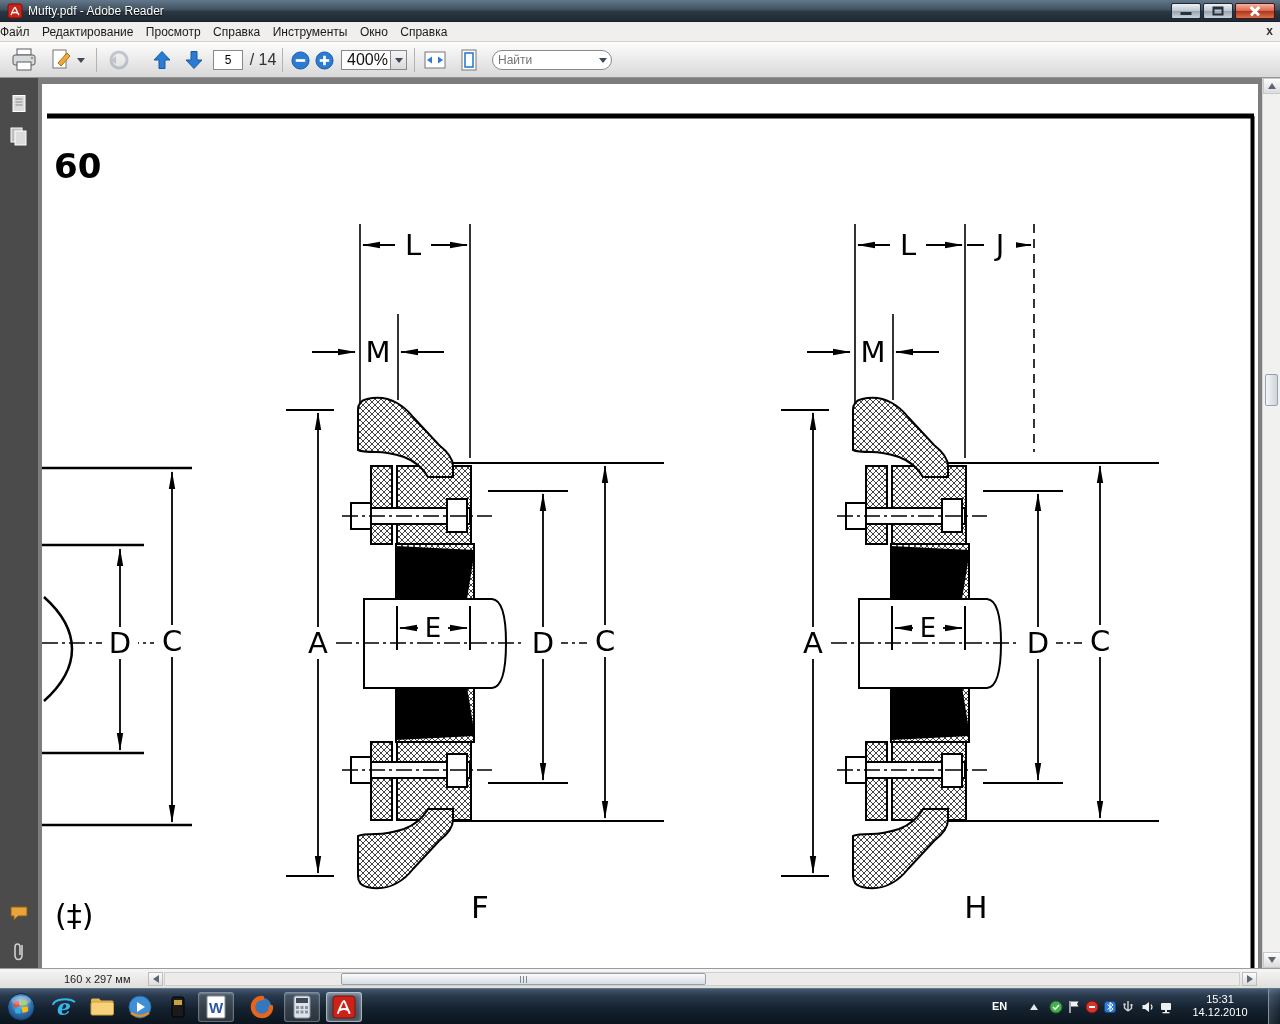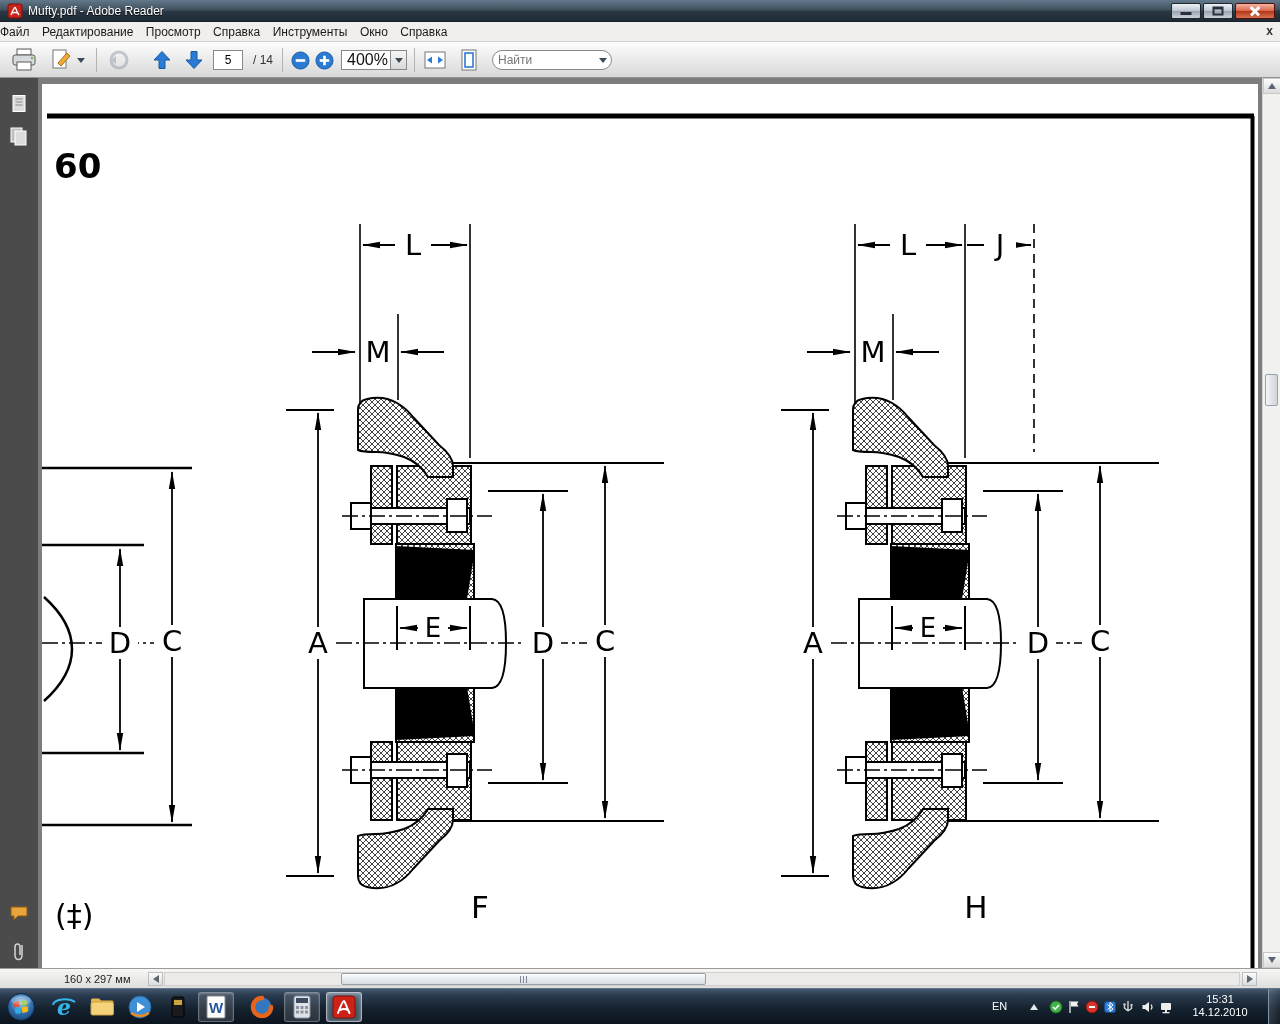--- a/index.html
+++ b/index.html
@@ -27,21 +27,21 @@
   .menubar .mitem{display:inline-block;padding:3px 8px 0 0;font-size:12px;color:#1a1a1a;height:20px}
   .doc-x{position:absolute;right:7px;top:2px;font-size:12px;font-weight:bold;color:#333}
 
   
   .toolbar{position:absolute;left:0;top:42px;width:1280px;height:36px;
     background:linear-gradient(#fdfdfd,#e9e9e9 55%,#d8d8d8);border-bottom:1px solid #949494}
   .tool{position:absolute;top:4px;height:28px;display:flex;align-items:center;justify-content:center}
   .sep{position:absolute;top:6px;width:1px;height:24px;background:#b3b3b3}
   .caret{width:0;height:0;border-left:4px solid transparent;border-right:4px solid transparent;border-top:5px solid #3d4a57}
   .page-input{width:30px;height:20px;border:1px solid #898989;background:#fff;font-size:12px;text-align:center;font-family:"Liberation Sans",sans-serif}
-  .fraction{font-size:12px;color:#333}
+  .fraction{font-size:16px;color:#333}
   .zoombox{width:50px;height:20px;border:1px solid #898989;background:#fff;font-size:16px;color:#111;display:flex;align-items:center;padding-left:5px}
   .zoomcaret{width:16px;height:20px;border:1px solid #898989;border-left:none;background:linear-gradient(#f6f6f6,#d9d9d9);display:flex;align-items:center;justify-content:center}
   .findbox{width:120px;height:20px;border:1px solid #898989;border-radius:10px;background:#fff;display:flex;align-items:center}
   .findbox input{flex:1;border:none;outline:none;font-size:12px;padding-left:5px;color:#444;width:90px;font-family:"Liberation Sans",sans-serif;background:transparent}
   .findbox .fcaret{width:16px;display:flex;justify-content:center}
 
   
   .workspace{position:absolute;left:0;top:78px;width:1280px;height:890px;background:#7d7d7d}
   .nav-rail{position:absolute;left:0;top:0;width:38px;height:890px;background:#4b4b4b}
   .rail-btn{position:absolute;left:5px;width:28px;height:28px;display:flex;align-items:center;justify-content:center}
@@ -470,21 +470,21 @@
       </g>
     </svg>
   </div>
   <div class="tb-btn foreground" style="left:326px">
     <svg width="26" height="26" viewBox="0 0 26 26">
       <rect x="2" y="2" width="22" height="22" rx="3" fill="#cc2218" stroke="#7e120b"></rect>
       <path d="M7,19 C10,11 12,7 13,7 C14,7 14.5,11 18.5,19 M9,16 Q13,14 17,16" stroke="#fff" stroke-width="2" fill="none" stroke-linecap="round"></path>
     </svg>
   </div>
 
-  <span class="traytxt" style="position:absolute;left:992px;top:11px;font-weight:normal">EN</span>
+  <span class="traytxt" style="position:absolute;left:992px;top:11px;font-weight:bold">EN</span>
   <div class="tray-ico" style="left:1026px">
       <div class="tri-up-w"></div>
     </div>
   <div class="tray-ico" style="left:1048px">
     <svg width="14" height="14" viewBox="0 0 14 14">
         <circle cx="7" cy="7" r="6" fill="#43b049" stroke="#1f6b24"></circle>
         <path d="M4,7 L6.2,9.2 L10,5" stroke="#fff" stroke-width="1.6" fill="none"></path>
       </svg>
   </div>
   <div class="tray-ico" style="left:1066px">

